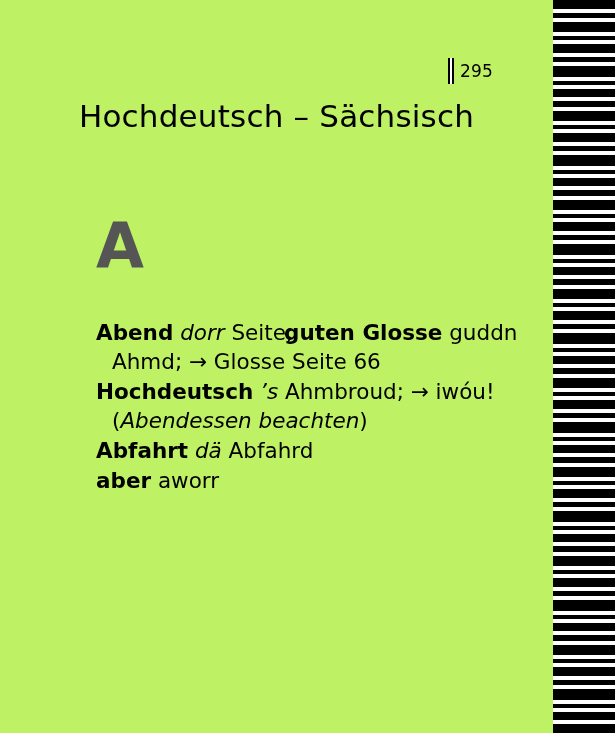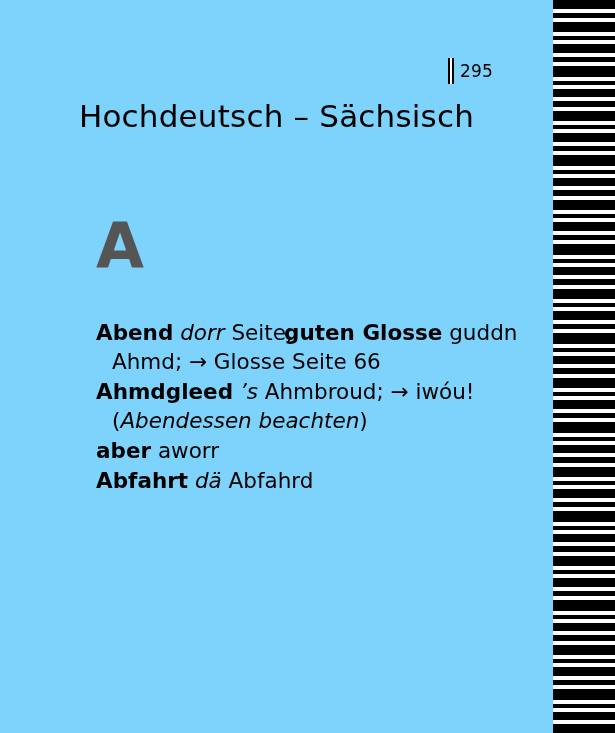--- a/index.html
+++ b/index.html
@@ -11,21 +11,21 @@
     width: 615px;
     height: 733px;
     overflow: hidden;
     font-family: "DejaVu Sans", sans-serif;
     color: #000000;
   }
   #page {
     position: relative;
     width: 615px;
     height: 733px;
-    background: #7dd3fc;
+    background: #bef264;
   }
 
   
   #edge-bar {
     position: absolute;
     top: 0;
     right: 0;
     width: 62px;
     height: 733px;
     background: #ffffff;
@@ -136,23 +136,23 @@
       <span class="folio-rule"></span>
       <span class="folio-num">295</span>
     </div>
 
     <div id="running-head">Hochdeutsch – Sächsisch</div>
 
     <div id="section-letter">A</div>
 
     <div id="entries">
         <p class="entry"><span class="headword">Abend</span><span class="plain"> </span><span class="ital">dorr</span><span class="plain"> Seite; </span><span class="headword">guten Glosse</span><span class="plain"> guddn Ahmd; → Glosse Seite 66</span></p>
-        <p class="entry"><span class="headword">Ahmdgleed</span><span class="plain"> </span><span class="ital">’s</span><span class="plain"> Ahmbroud; → iwóu! (</span><span class="ital">Abendessen beachten</span><span class="plain">)</span></p>
+        <p class="entry"><span class="headword">Hochdeutsch</span><span class="plain"> </span><span class="ital">’s</span><span class="plain"> Ahmbroud; → iwóu! (</span><span class="ital">Abendessen beachten</span><span class="plain">)</span></p>
+        <p class="entry"><span class="headword">Abfahrt</span><span class="plain"> </span><span class="ital">dä</span><span class="plain"> Abfahrd</span></p>
         <p class="entry"><span class="headword">aber</span><span class="plain"> aworr</span></p>
-        <p class="entry"><span class="headword">Abfahrt</span><span class="plain"> </span><span class="ital">dä</span><span class="plain"> Abfahrd</span></p>
       </div>
 
   </div>
 
   <div id="edge-bar">
       <div class="stripe" style="top: 0px; height: 9px; background: rgb(0, 0, 0);"></div>
       <div class="stripe" style="top: 13px; height: 5px; background: rgb(0, 0, 0);"></div>
       <div class="stripe" style="top: 22px; height: 10px; background: rgb(0, 0, 0);"></div>
       <div class="stripe" style="top: 36px; height: 4px; background: rgb(0, 0, 0);"></div>
       <div class="stripe" style="top: 44px; height: 9px; background: rgb(0, 0, 0);"></div>

